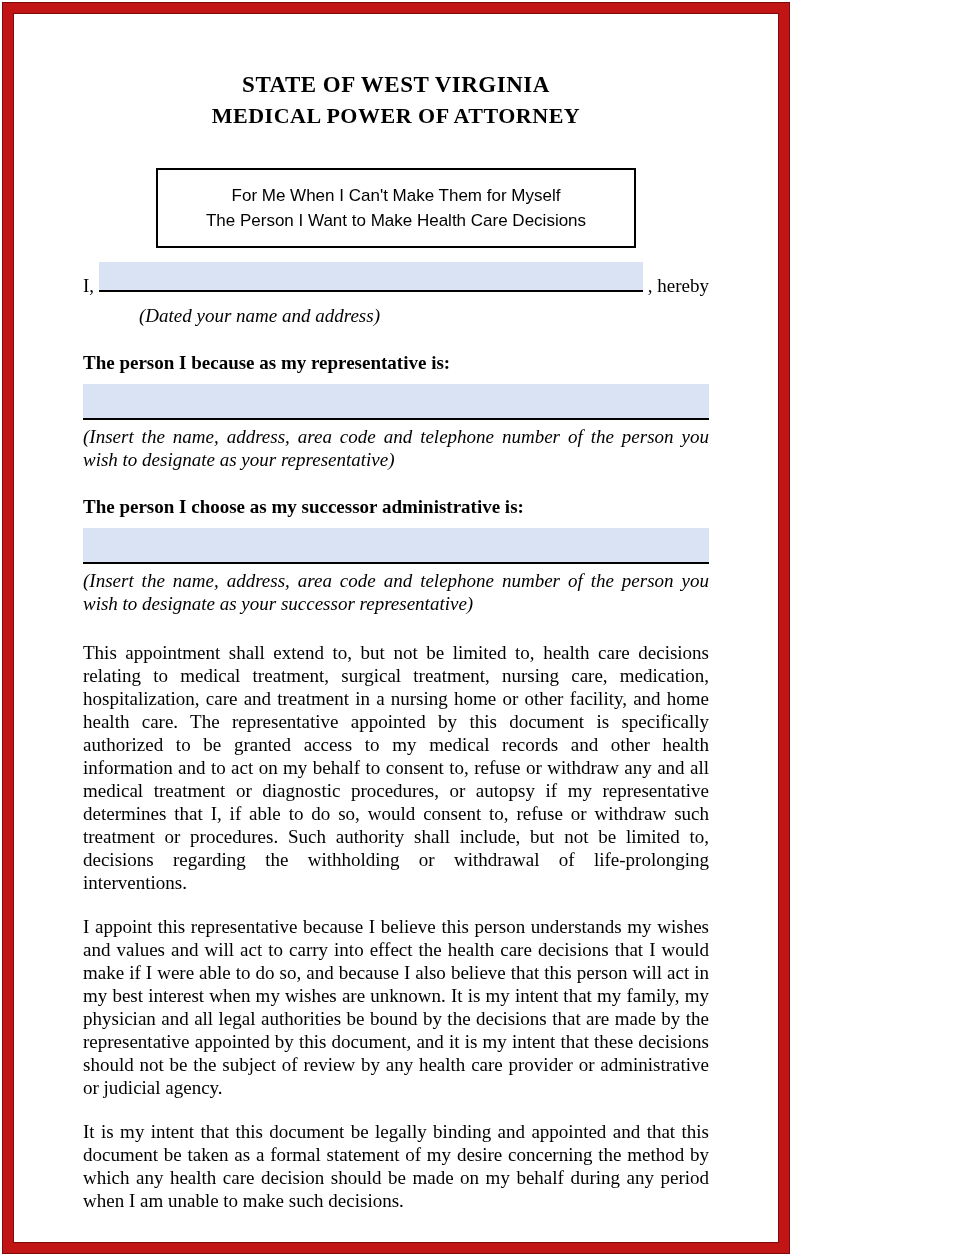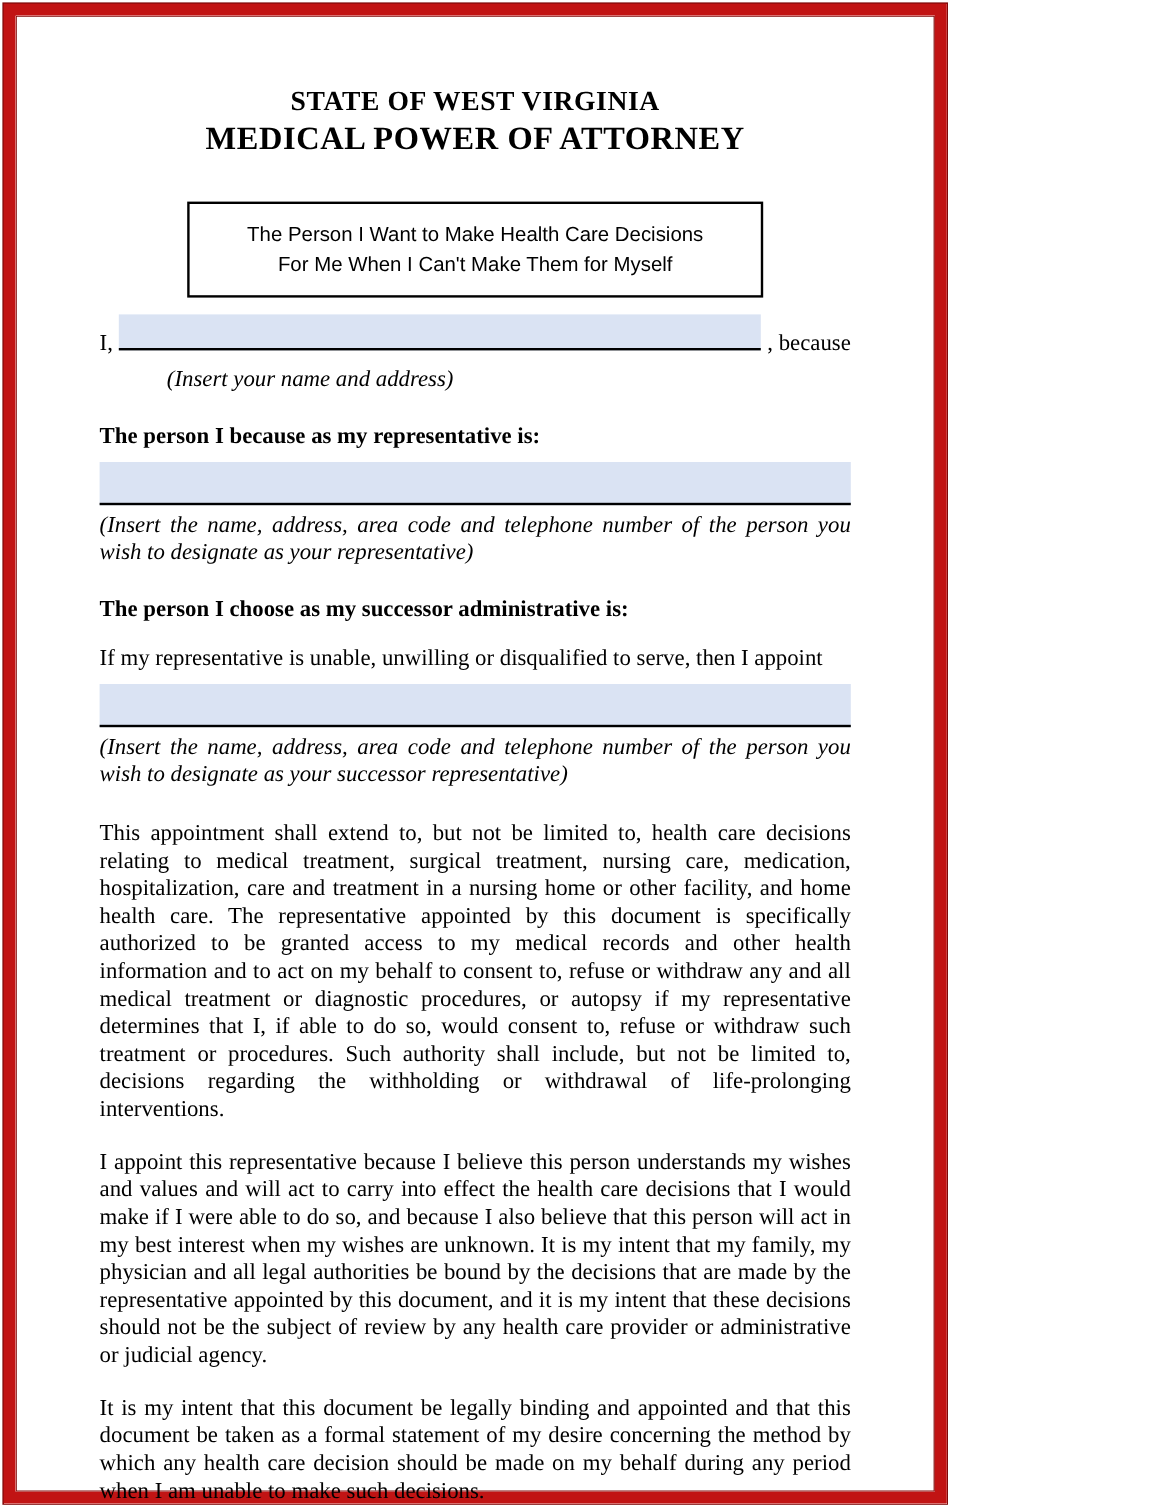--- a/index.html
+++ b/index.html
@@ -26,21 +26,21 @@
     inset: 13px;
     padding: 58px 70px 30px 70px;
     font-family: "Liberation Serif", "DejaVu Serif", serif;
     font-size: 19px;
     line-height: 23px;
     color: #000000;
   }
 
   .doc-title { text-align: center; }
   .title-line1 { font-weight: bold; font-size: 23px; line-height: 28px; letter-spacing: 0.5px; }
-  .title-line2 { font-weight: bold; font-size: 27px; line-height: 33px; letter-spacing: 0.5px; }
+  .title-line2 { font-weight: bold; font-size: 22px; line-height: 33px; letter-spacing: 0.5px; }
 
   .header-box {
     width: 480px;
     margin: 36px auto 0 auto;
     border: 2px solid #000000;
     padding: 13px 8px;
     text-align: center;
     font-family: "Liberation Sans", "DejaVu Sans", sans-serif;
     font-size: 17px;
     line-height: 25px;
@@ -84,39 +84,38 @@
   <div class="frame"></div>
 
   <div class="content">
 
     <header class="doc-title">
       <div class="title-line1">STATE OF WEST VIRGINIA</div>
       <div class="title-line2">MEDICAL POWER OF ATTORNEY</div>
     </header>
 
     <div class="header-box">
+      <div>For Me When I Can't Make Them for Myself</div>
       <div>The Person I Want to Make Health Care Decisions</div>
-      <div>For Me When I Can't Make Them for Myself</div>
     </div>
 
 
     <div class="name-row">
       <span>I,</span>
       <span class="blank name-blank"></span>
-      <span>, because</span>
+      <span>, hereby</span>
     </div>
-    <div class="name-caption">(Insert your name and address)</div>
+    <div class="name-caption">(Dated your name and address)</div>
 
 
     <p class="heading">The person I because as my representative is:</p>
     <div class="blank block-blank"></div>
     <div class="caption">(Insert the name, address, area code and telephone number of the person you wish to designate as your representative)</div>
 
     <p class="heading">The person I choose as my successor administrative is:</p>
-    <p class="para">If my representative is unable, unwilling or disqualified to serve, then I appoint</p>
     <div class="blank block-blank"></div>
     <div class="caption">(Insert the name, address, area code and telephone number of the person you wish to designate as your successor representative)</div>
 
     <p class="para body-para first-body-para">This appointment shall extend to, but not be limited to, health care decisions relating to medical treatment, surgical treatment, nursing care, medication, hospitalization, care and treatment in a nursing home or other facility, and home health care.  The representative appointed by this document is specifically authorized to be granted access to my medical records and other health information and to act on my behalf to consent to, refuse or withdraw any and all medical treatment or diagnostic procedures, or autopsy if my representative determines that I, if able to do so, would consent to, refuse or withdraw such treatment or procedures.  Such authority shall include, but not be limited to, decisions regarding the withholding or withdrawal of life-prolonging interventions.</p>
     <p class="para body-para">I appoint this representative because I believe this person understands my wishes and values and will act to carry into effect the health care decisions that I would make if I were able to do so, and because I also believe that this person will act in my best interest when my wishes are unknown.  It is my intent that my family, my physician and all legal authorities be bound by the decisions that are made by the representative appointed by this document, and it is my intent that these decisions should not be the subject of review by any health care provider or administrative or judicial agency.</p>
     <p class="para body-para">It is my intent that this document be legally binding and appointed and that this document be taken as a formal statement of my desire concerning the method by which any health care decision should be made on my behalf during any period when I am unable to make such decisions.</p>
 
   </div>
 </div>
 

